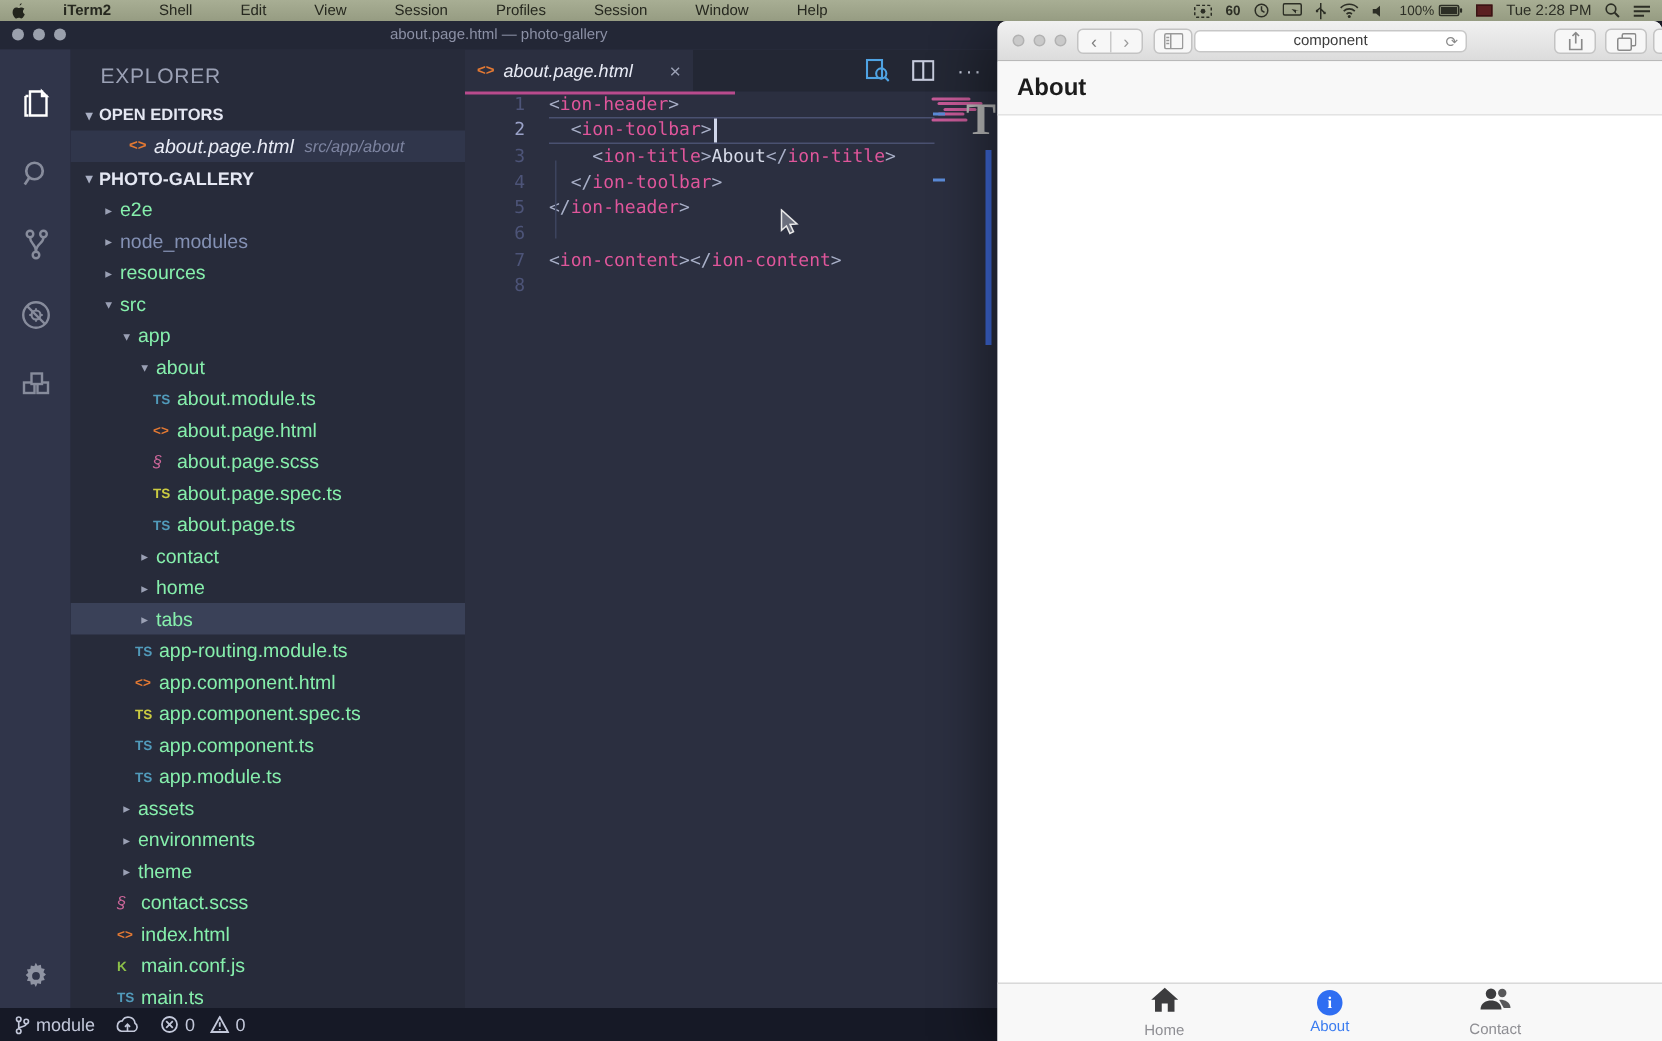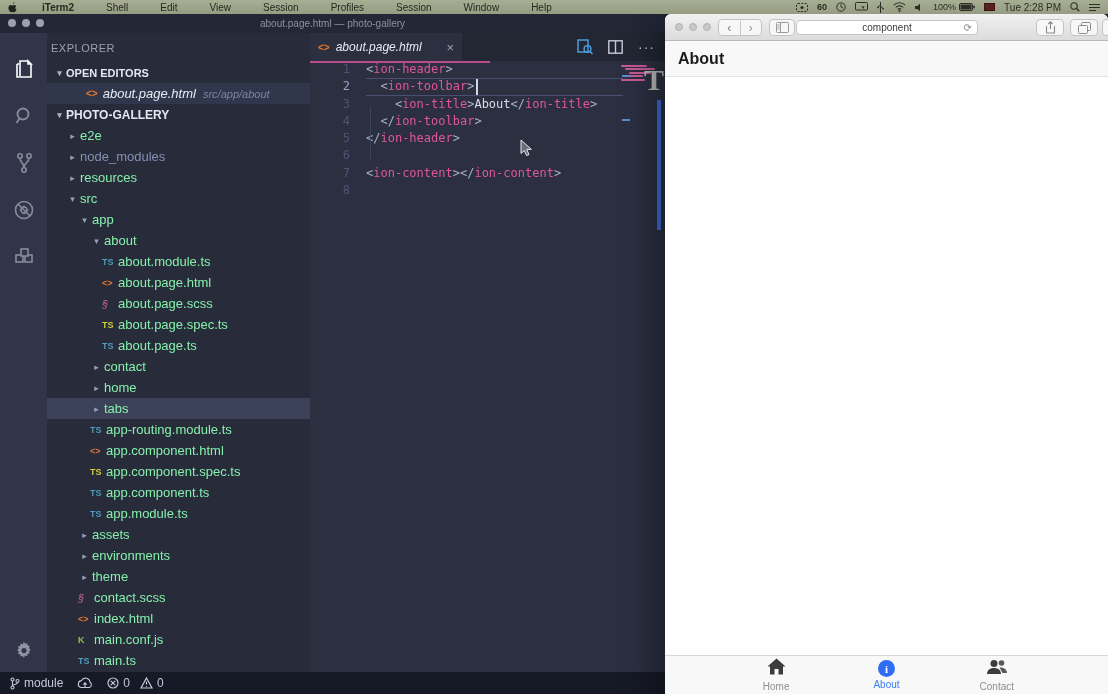--- a/index.html
+++ b/index.html
@@ -28,21 +28,21 @@
   .lights i{width:8px;height:8px;border-radius:50%;background:#9aa0ac;display:block;}
   .vs-body{position:absolute;left:0;top:19px;right:0;bottom:22px;display:flex;}
 
   .activitybar{width:47px;background:#30354a;display:flex;flex-direction:column;align-items:center;
     padding-top:12px;position:relative;}
   .ab-icon{height:47px;display:flex;align-items:center;justify-content:center;width:100%;opacity:.55;}
   .ab-icon.active{opacity:1;}
   .ab-gear{position:absolute;bottom:12px;left:0;width:100%;display:flex;justify-content:center;opacity:.6;}
 
   .sidebar{width:263px;background:#272b3a;color:#ccd2e3;font-size:13px;position:relative;overflow:hidden;}
-  .exp-title{padding:9px 0 8px 4px;font-size:11px;letter-spacing:.5px;color:#9ba1b5;}
+  .exp-title{padding:9px 0 8px 20px;font-size:14px;letter-spacing:.5px;color:#9ba1b5;}
   .sec-row{height:21px;display:flex;align-items:center;font-size:11px;font-weight:bold;color:#e4e7f2;padding-left:6px;}
   .sec-row .arr{width:13px;text-align:center;font-size:9px;color:#aab0c4;font-style:normal;}
   .openfile{height:21px;display:flex;align-items:center;background:#30364b;padding-left:39px;}
   .openfile .ficon{color:#e37933;font-size:10px;font-weight:bold;margin-right:5px;}
   .openfile .fname{font-style:italic;color:#e8ebf5;margin-right:7px;}
   .openfile .fpath{font-size:11px;color:#7d84a0;font-style:italic;}
   .proj-row{height:21px;display:flex;align-items:center;font-weight:bold;font-size:12px;color:#e4e7f2;padding-left:6px;}
   .proj-row .arr{width:13px;text-align:center;font-size:9px;color:#aab0c4;}
   .trow{height:21px;display:flex;align-items:center;white-space:nowrap;}
   .trow.sel{background:#3a4158;}

